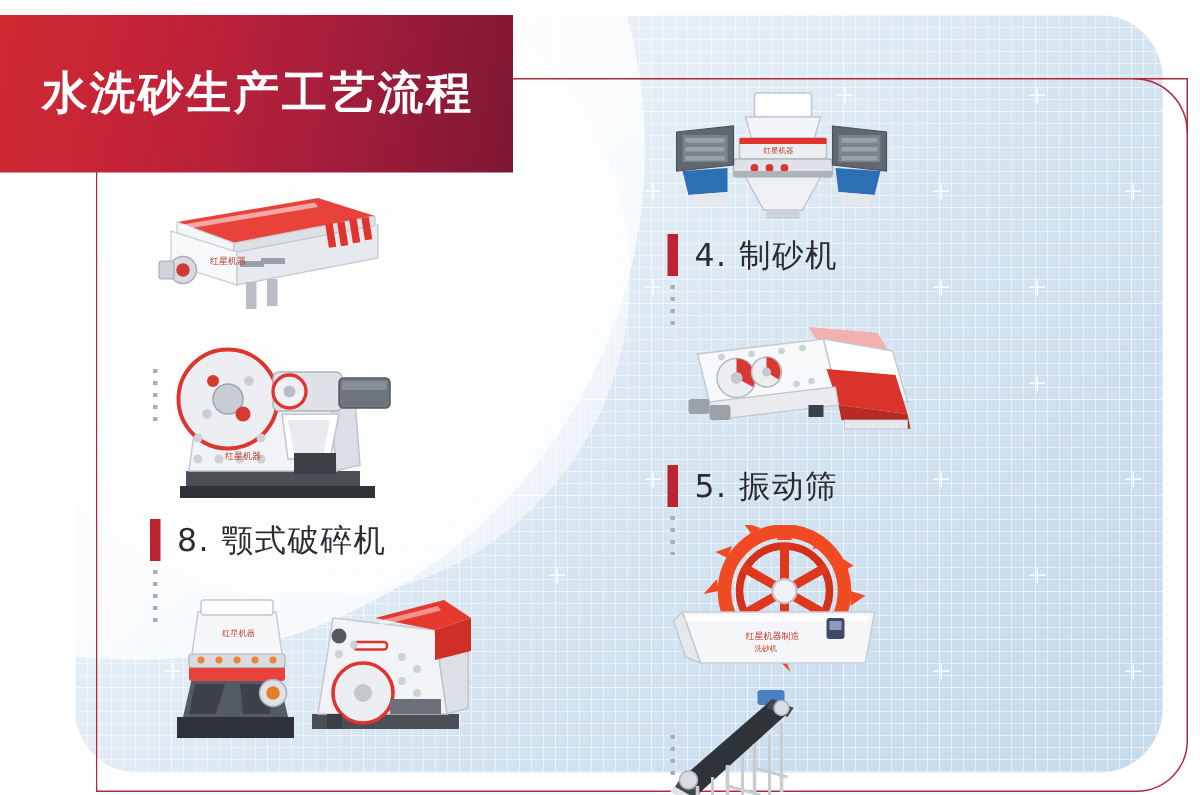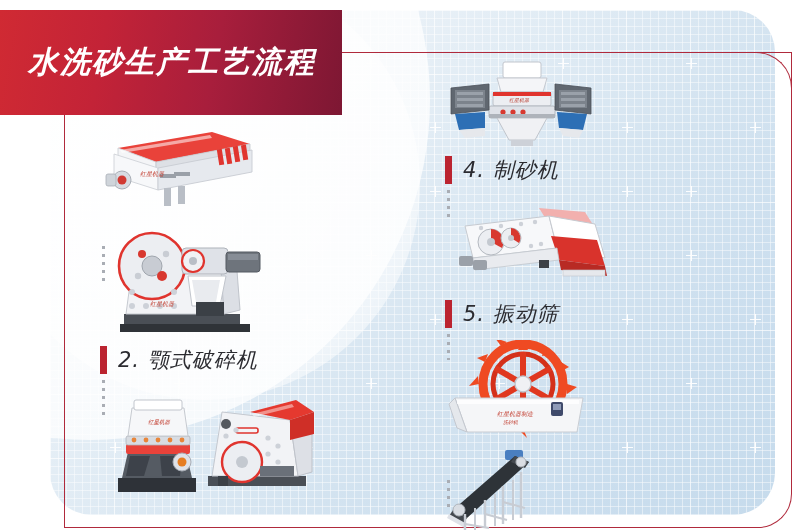--- a/index.html
+++ b/index.html
@@ -6,21 +6,20 @@
   html, body {
     width: 800px; height: 530px;
     font-family: "DejaVu Sans", "Liberation Sans", sans-serif;
     background: #ffffff;
     overflow: hidden;
   }
   #root {
     position: relative;
     width: 800px; height: 530px;
     background: #ffffff;
-    font-style: italic;
   }
 
   
   .frame-line {
     position: absolute;
     left: 64px; top: 52px;
     width: 728px; height: 476px;
     border: 1.2px solid #b02a3c;
     border-radius: 0 0 34px 0;
     border-top: none;
@@ -295,21 +294,21 @@
             <circle cx="60" cy="92" r="3" fill="#cdd1d8"></circle>
             <circle cx="74" cy="92" r="3" fill="#cdd1d8"></circle>
             <circle cx="32" cy="78" r="3" fill="#cdd1d8"></circle>
             <circle cx="74" cy="78" r="3" fill="#cdd1d8"></circle>
             <text x="50" y="92" font-size="6" fill="#c0392b" font-family="DejaVu Sans, sans-serif">红星机器</text>
           </g>
         </svg>
       </div>
       <div class="step-label">
         <span class="step-bar"></span>
-        <span class="step-text">2. 颚式破碎机</span>
+        <span class="step-text">8. 颚式破碎机</span>
       </div>
       <div class="connector" style="top:166px; height:40px;"></div>
     </div>
 
     <div class="step" style="margin-top:10px;">
       <div class="step-img eq" style="height:108px;">
         <svg width="220" height="108" viewBox="0 0 220 108">
           <g>
 
             <rect x="18" y="88" width="78" height="14" fill="#2e3238"></rect>
@@ -392,21 +391,21 @@
           </g>
         </svg>
       </div>
       <div class="step-label">
         <span class="step-bar"></span>
         <span class="step-text">4. 制砂机</span>
       </div>
       <div class="connector" style="top:132px; height:28px;"></div>
     </div>
 
-    <div class="step" style="margin-top:12px;">
+    <div class="step" style="margin-top:22px;">
       <div class="step-img eq" style="height:92px;">
         <svg width="175" height="92" viewBox="0 0 175 92">
           <g>
             <polygon points="94,6 140,10 150,26 104,22" fill="#f2b0ae"></polygon>
             <polygon points="104,22 150,26 152,38 106,34" fill="#e86a66"></polygon>
             <polygon points="20,24 104,14 112,46 28,56" fill="#f7f8fa" stroke="#c6cad0" stroke-width="1"></polygon>
             <polygon points="104,14 112,46 160,56 150,22" fill="#ffffff" stroke="#c6cad0" stroke-width="1"></polygon>
             <polygon points="106,34 152,38 160,64 114,58" fill="#d9332c"></polygon>
             <polygon points="114,58 160,64 162,74 116,68" fill="#b82a24"></polygon>
             <polygon points="28,56 112,46 114,58 30,68" fill="#e9ebef" stroke="#c2c6cd" stroke-width="0.8"></polygon>

